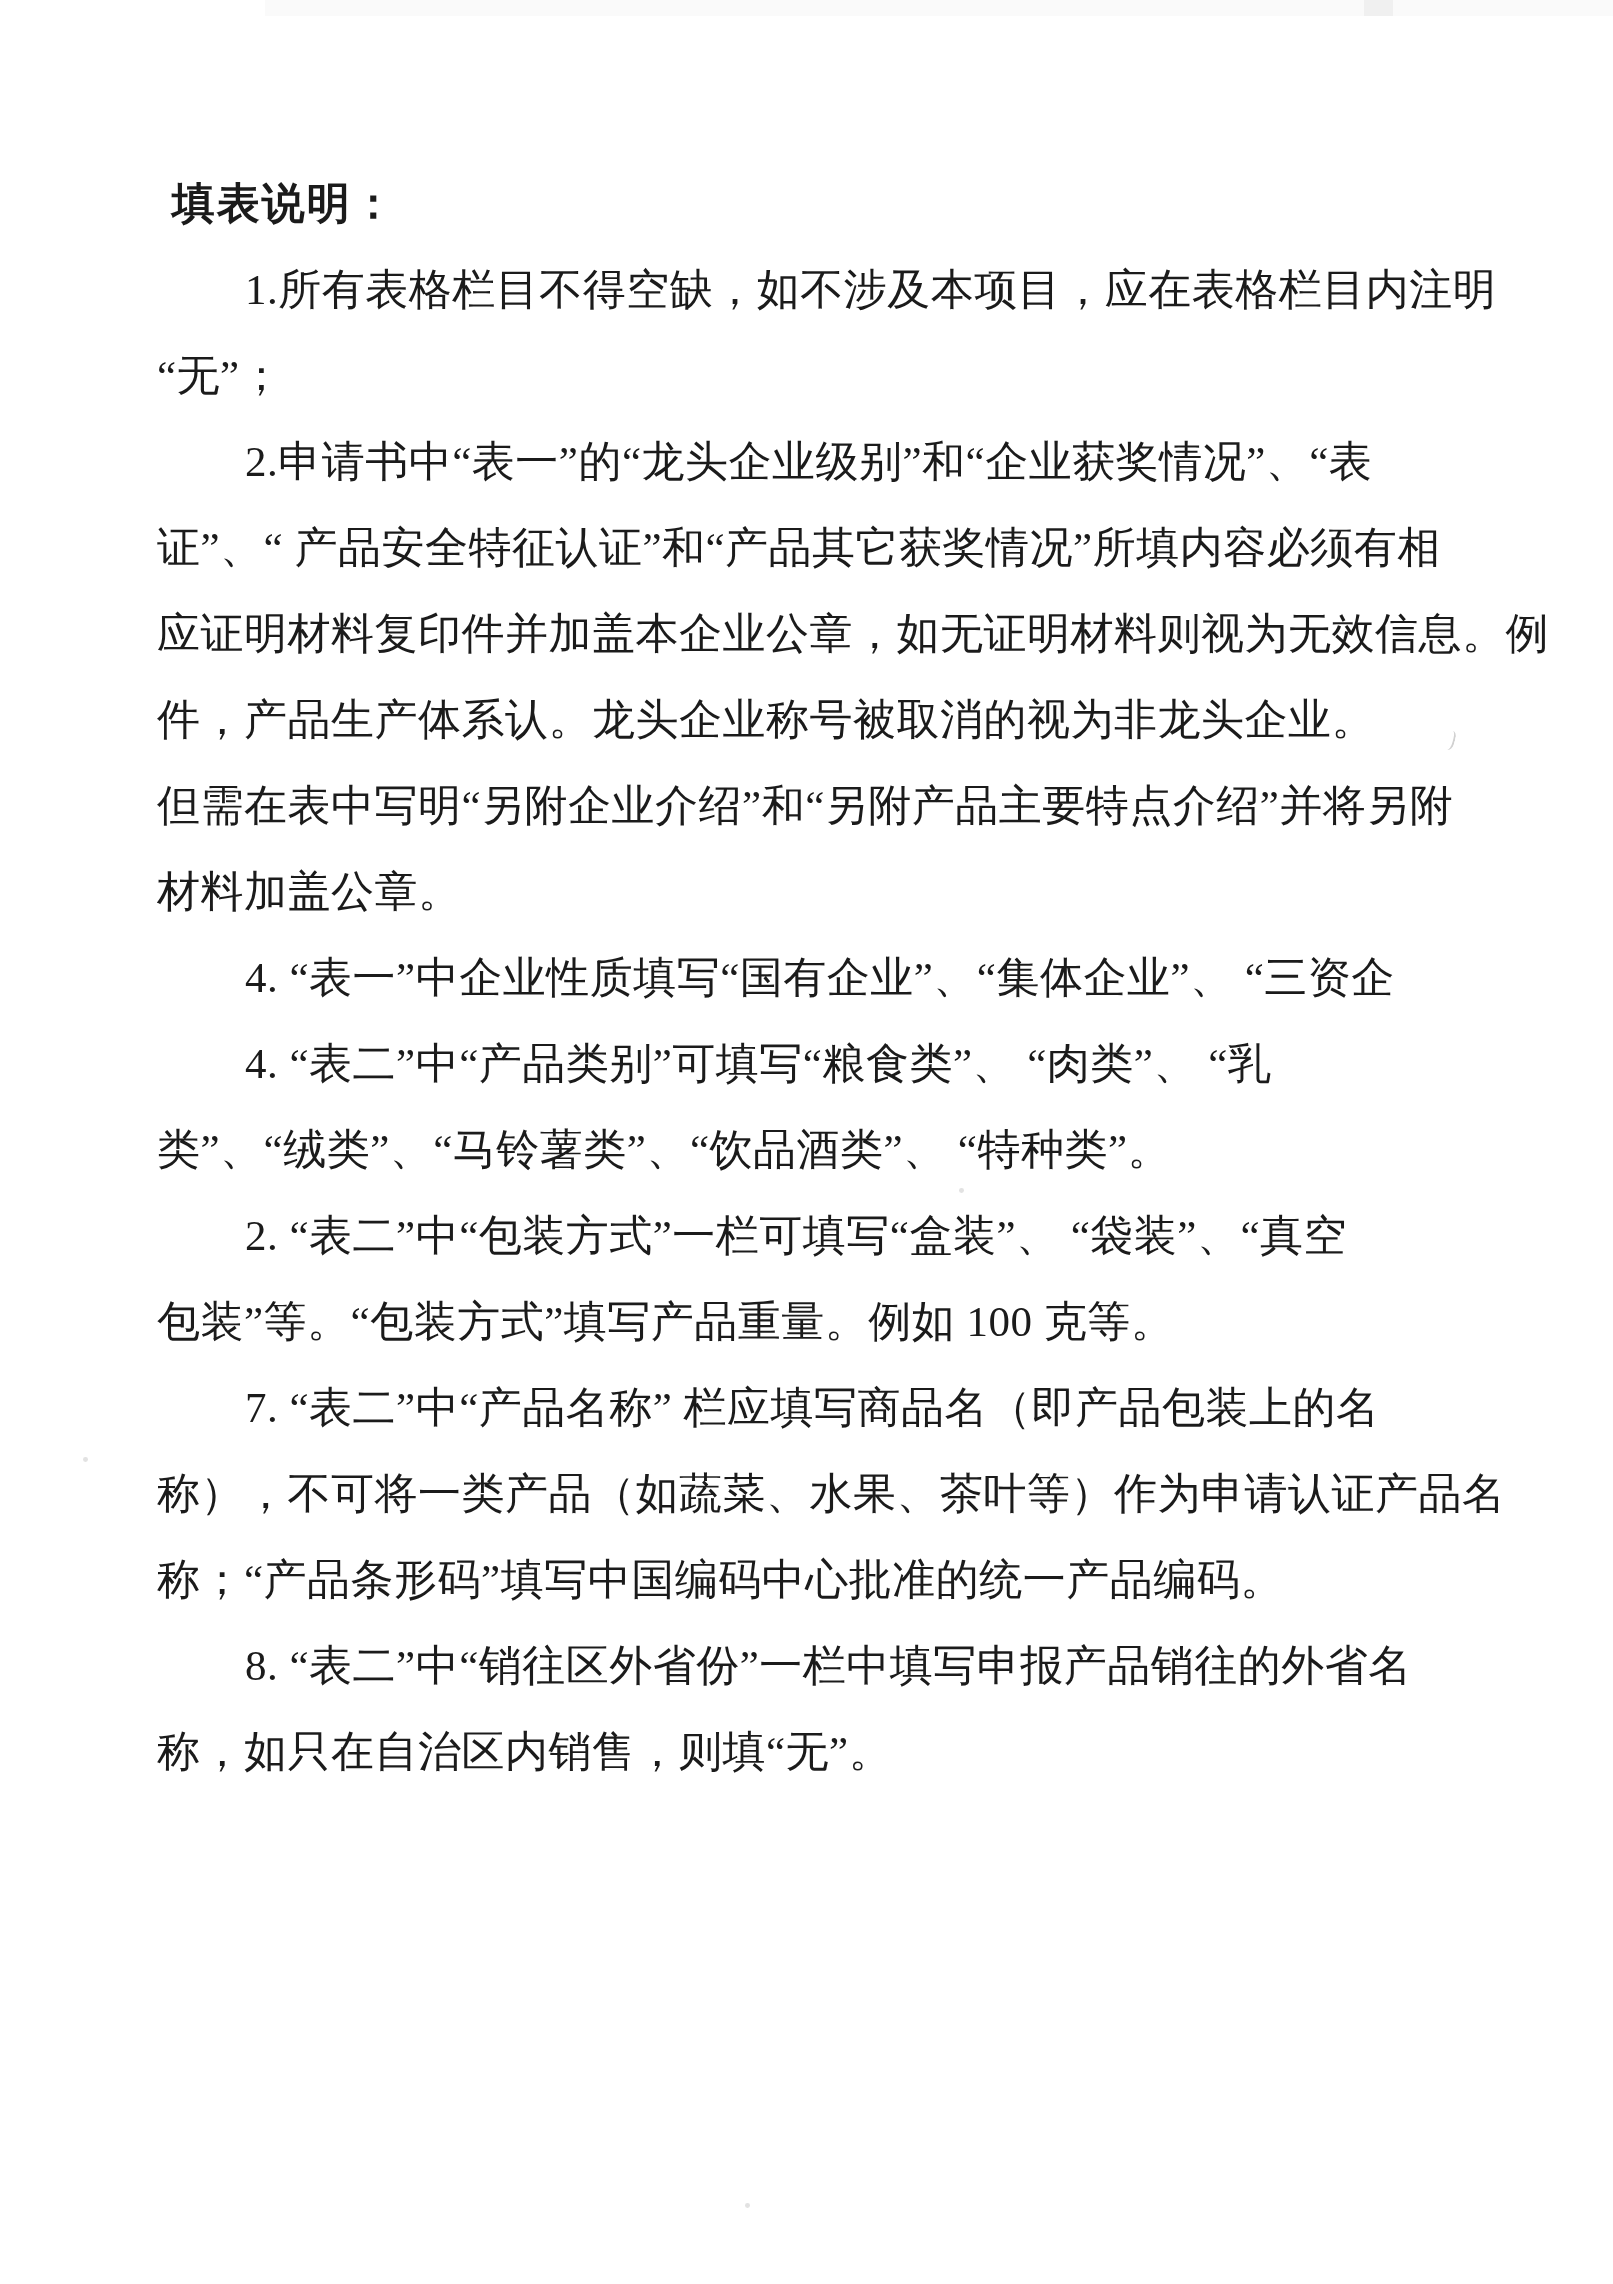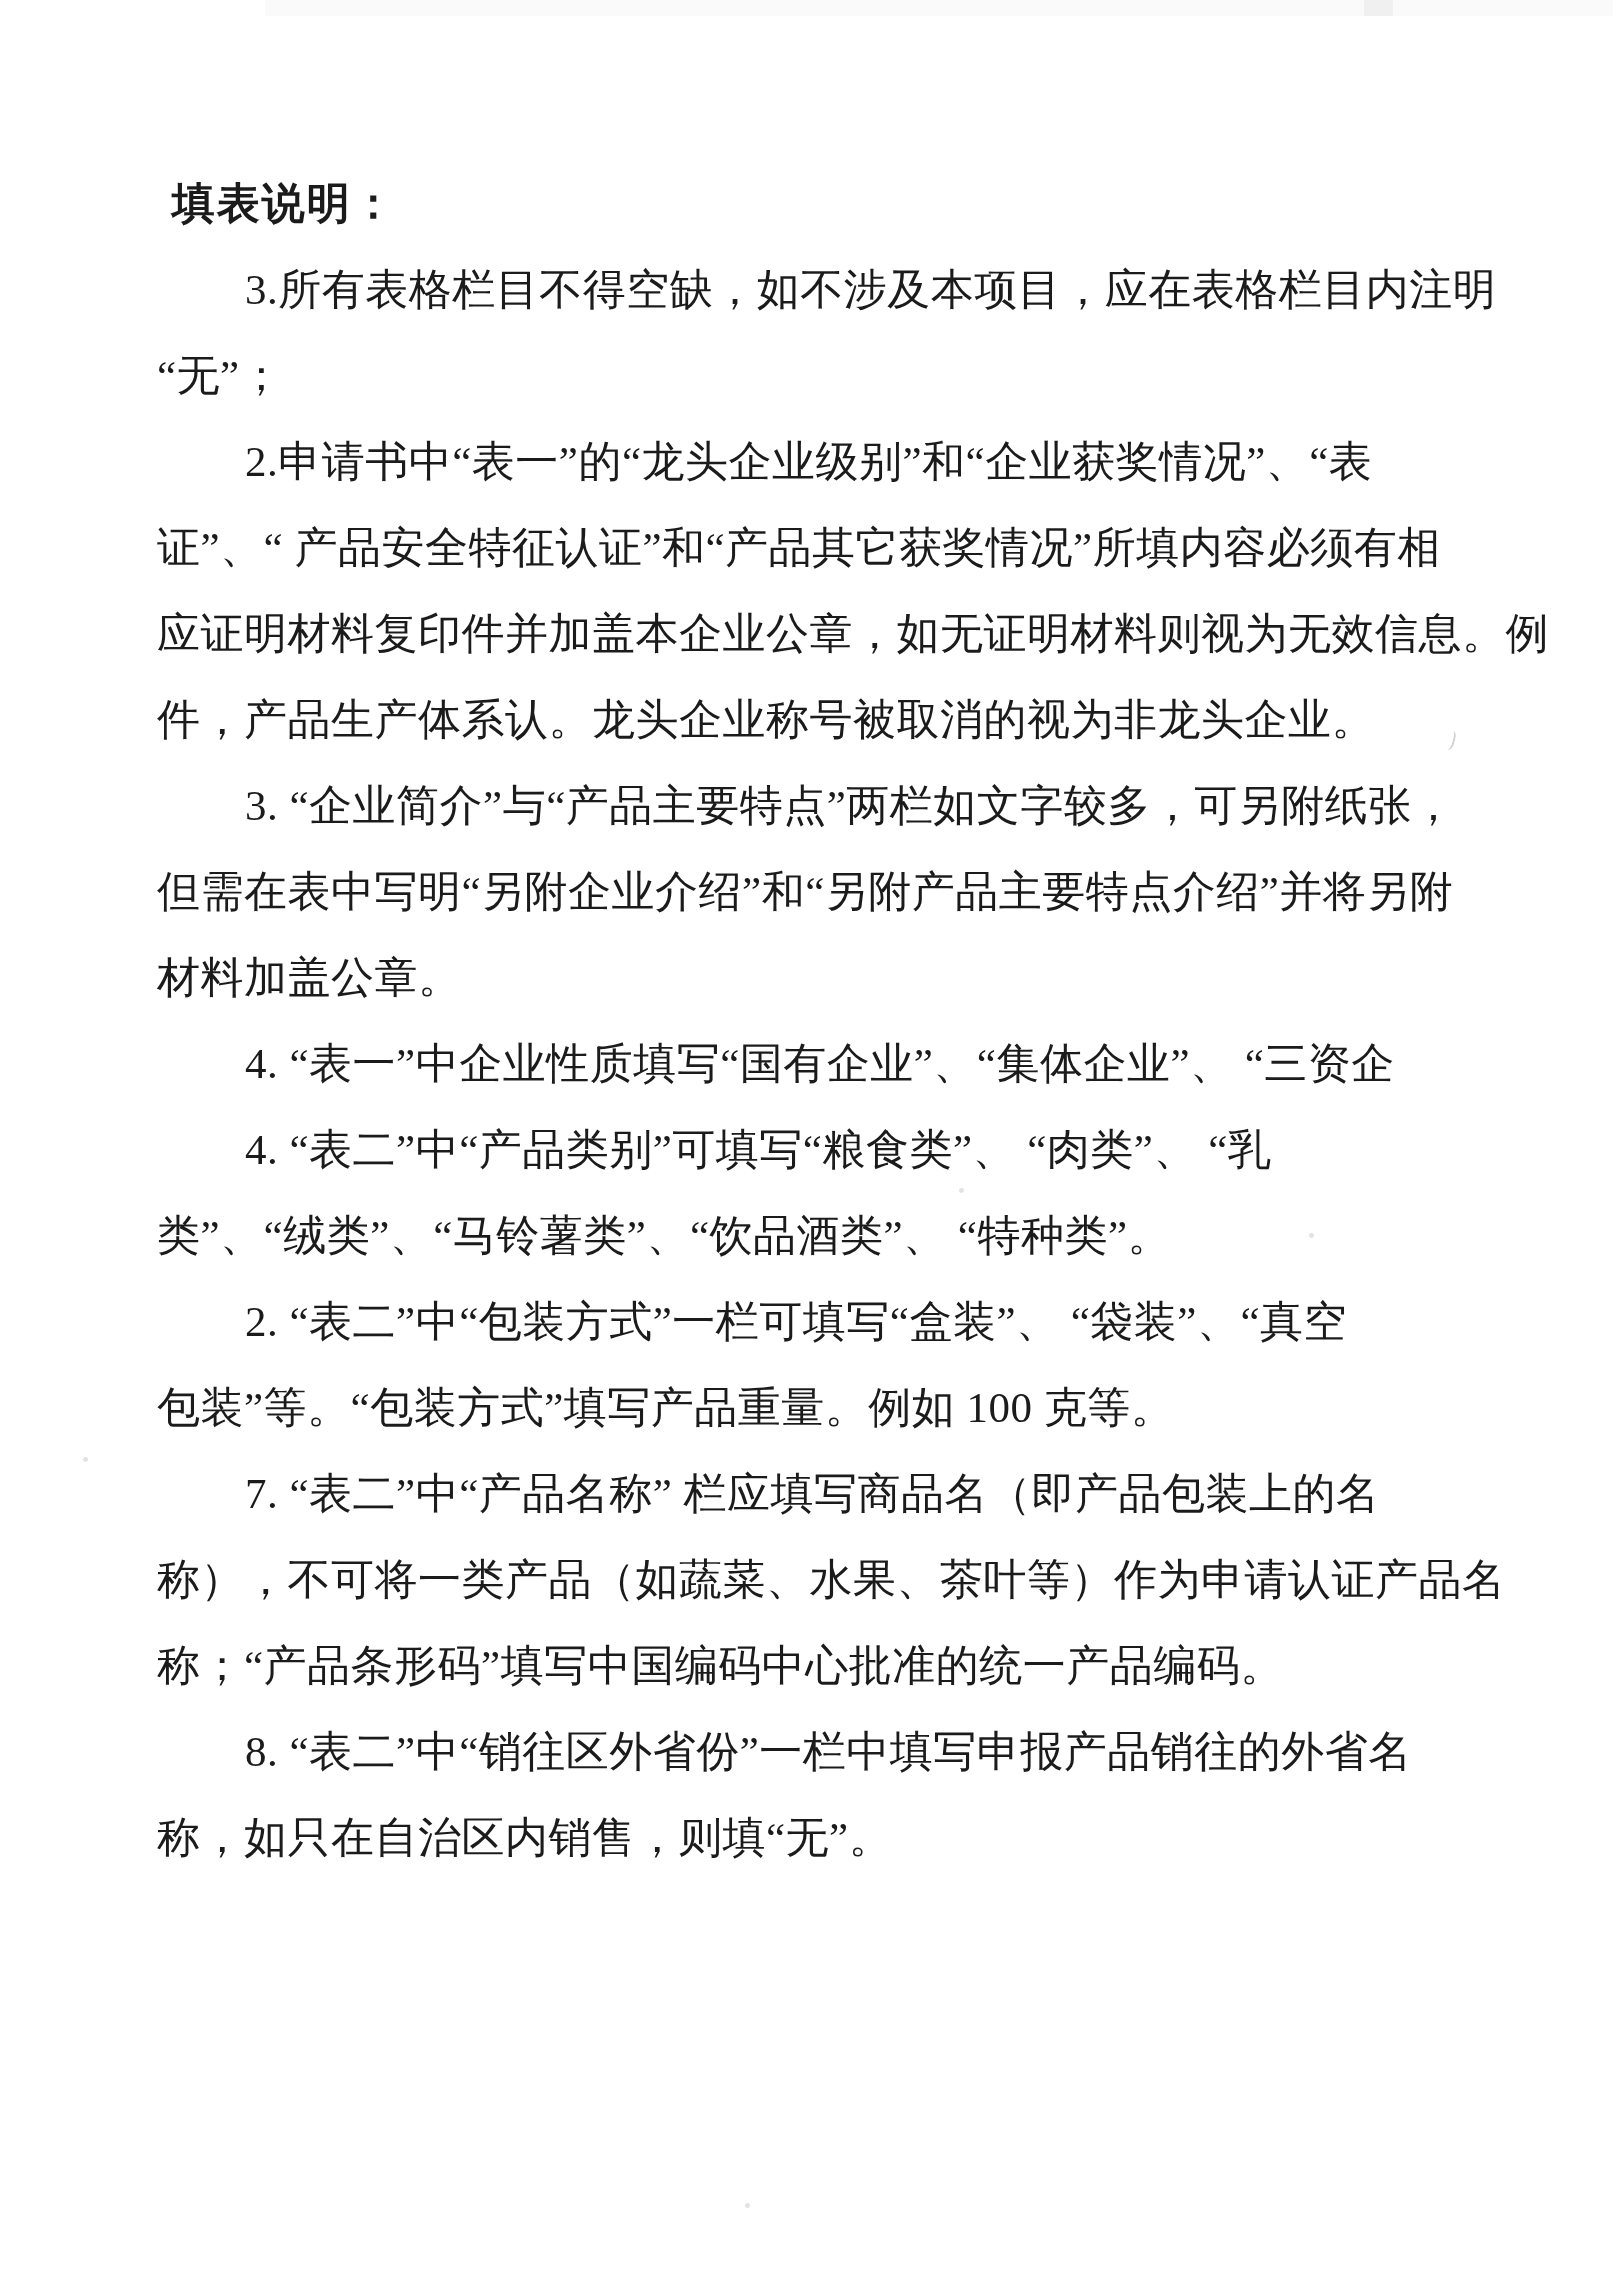--- a/index.html
+++ b/index.html
@@ -82,29 +82,28 @@
   <div class="artifact band-top-corner"></div>
   <div class="artifact squiggle"></div>
   <div class="artifact dot dot1"></div>
   <div class="artifact dot dot2"></div>
   <div class="artifact dot dot3"></div>
   <div class="artifact dot dot4"></div>
 
   <div class="textblock">
     <div class="line heading">填表说明：</div>
 
-    <div class="line indent">3.所有表格栏目不得空缺，如不涉及本项目，应在表格栏目内注明</div>
+    <div class="line indent">1.所有表格栏目不得空缺，如不涉及本项目，应在表格栏目内注明</div>
     <div class="line">“无”；</div>
 
     <div class="line indent">2.申请书中“表一”的“龙头企业级别”和“企业获奖情况”、“表</div>
     <div class="line">证”、“ 产品安全特征认证”和“产品其它获奖情况”所填内容必须有相</div>
     <div class="line">应证明材料复印件并加盖本企业公章，如无证明材料则视为无效信息。例</div>
     <div class="line">件，产品生产体系认。龙头企业称号被取消的视为非龙头企业。</div>
 
-    <div class="line indent">3. “企业简介”与“产品主要特点”两栏如文字较多，可另附纸张，</div>
     <div class="line">但需在表中写明“另附企业介绍”和“另附产品主要特点介绍”并将另附</div>
     <div class="line">材料加盖公章。</div>
 
     <div class="line indent">4. “表一”中企业性质填写“国有企业”、“集体企业”、 “三资企</div>
 
     <div class="line indent">4. “表二”中“产品类别”可填写“粮食类”、 “肉类”、 “乳</div>
     <div class="line">类”、“绒类”、“马铃薯类”、“饮品酒类”、 “特种类”。</div>
 
     <div class="line indent">2. “表二”中“包装方式”一栏可填写“盒装”、 “袋装”、“真空</div>
     <div class="line">包装”等。“包装方式”填写产品重量。例如 100 克等。</div>

